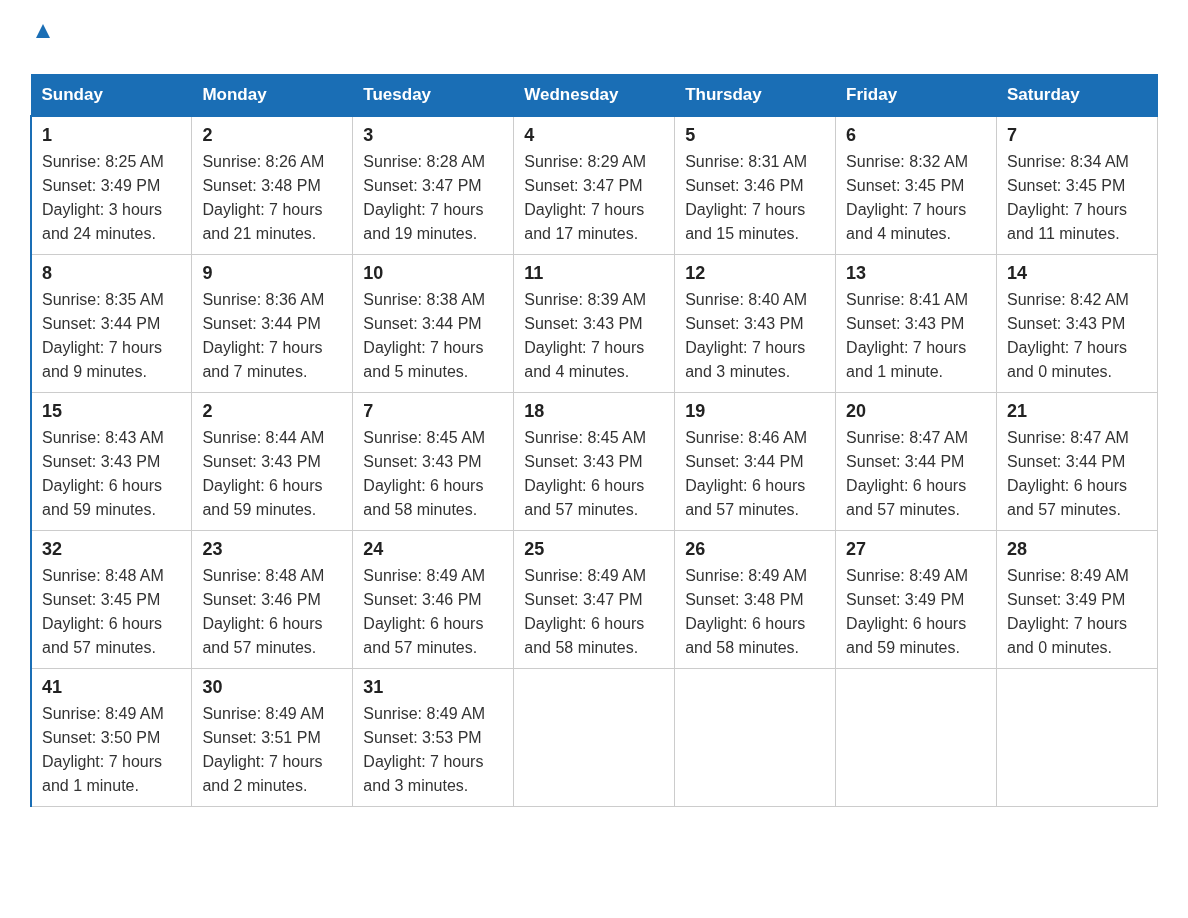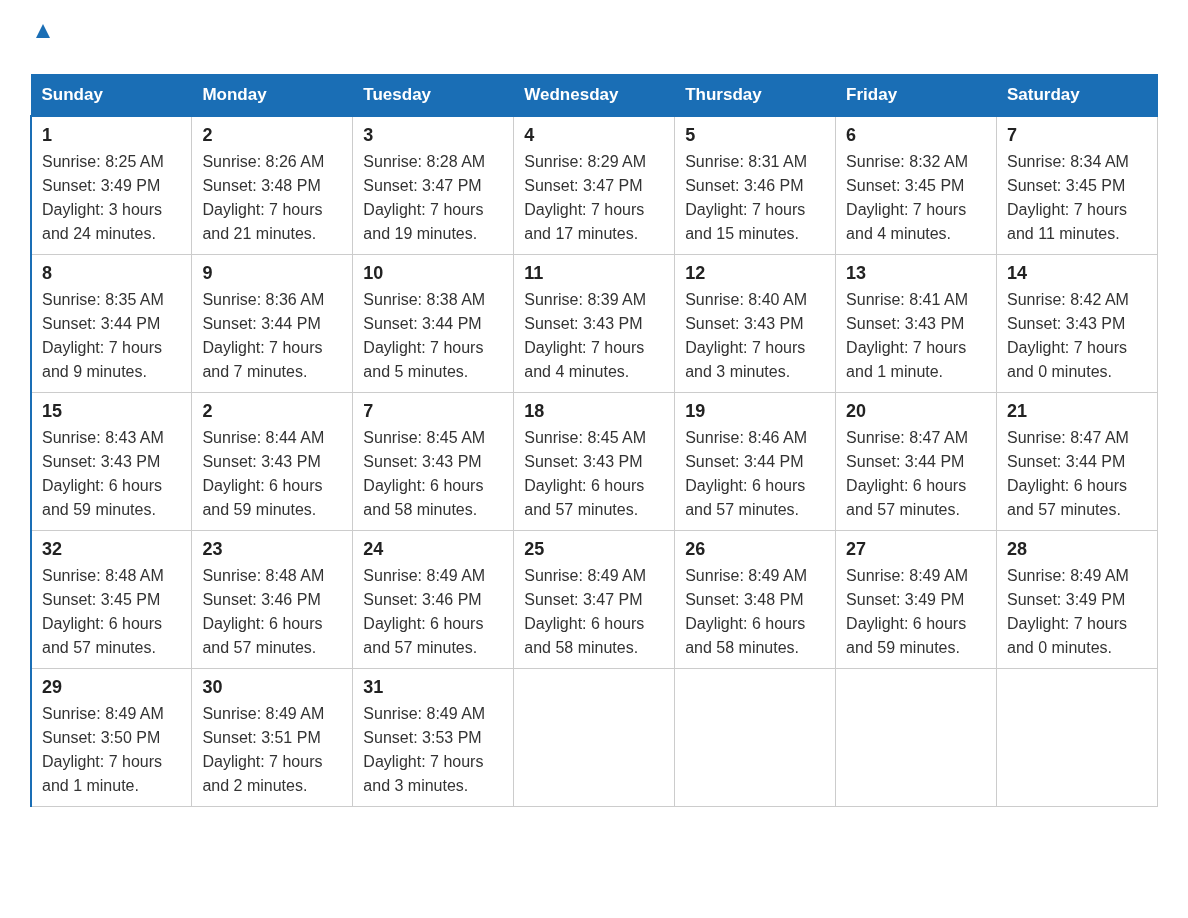--- a/index.html
+++ b/index.html
@@ -372,21 +372,21 @@
         <span class="day-number">28</span>
         <div class="day-info">
           <span>Sunrise: 8:49 AM</span><br>
           <span>Sunset: 3:49 PM</span><br>
           <span>Daylight: 7 hours and 0 minutes.</span>
         </div>
       </td>
       </tr>
       <tr>
         <td>
-        <span class="day-number">29</span>
+        <span class="day-number">41</span>
         <div class="day-info">
           <span>Sunrise: 8:49 AM</span><br>
           <span>Sunset: 3:50 PM</span><br>
           <span>Daylight: 7 hours and 1 minute.</span>
         </div>
       </td>
         <td>
         <span class="day-number">30</span>
         <div class="day-info">
           <span>Sunrise: 8:49 AM</span><br>

